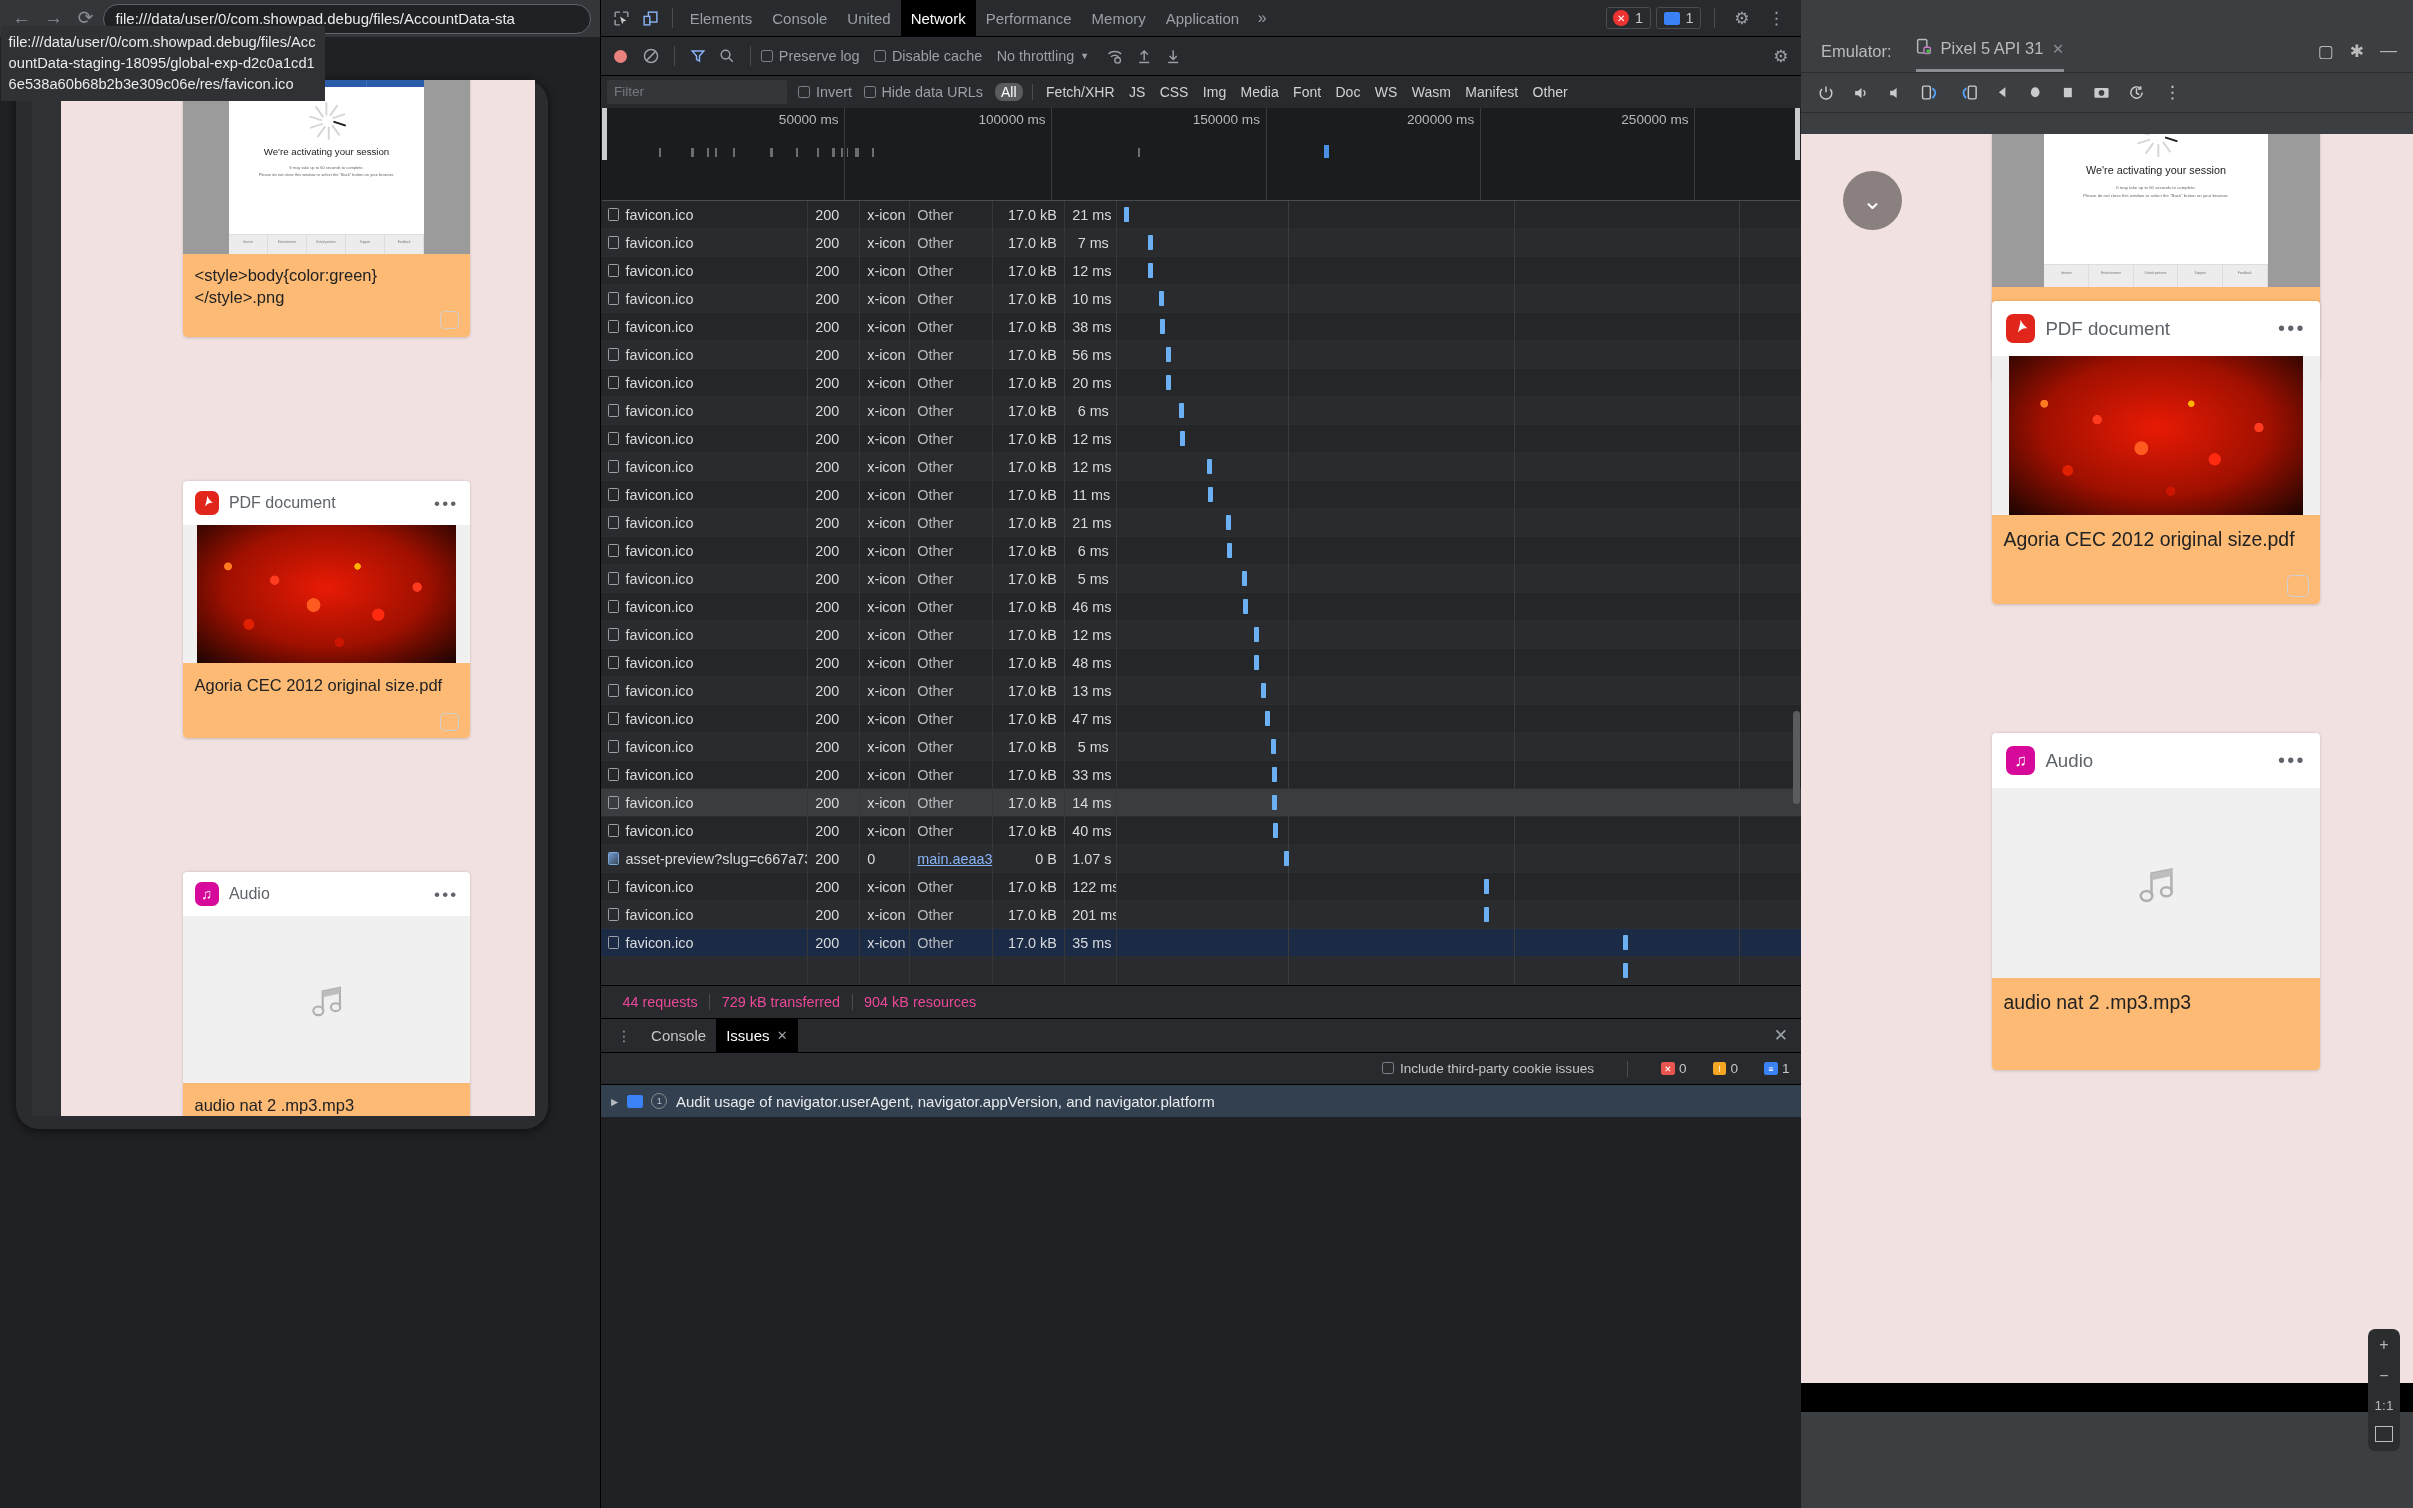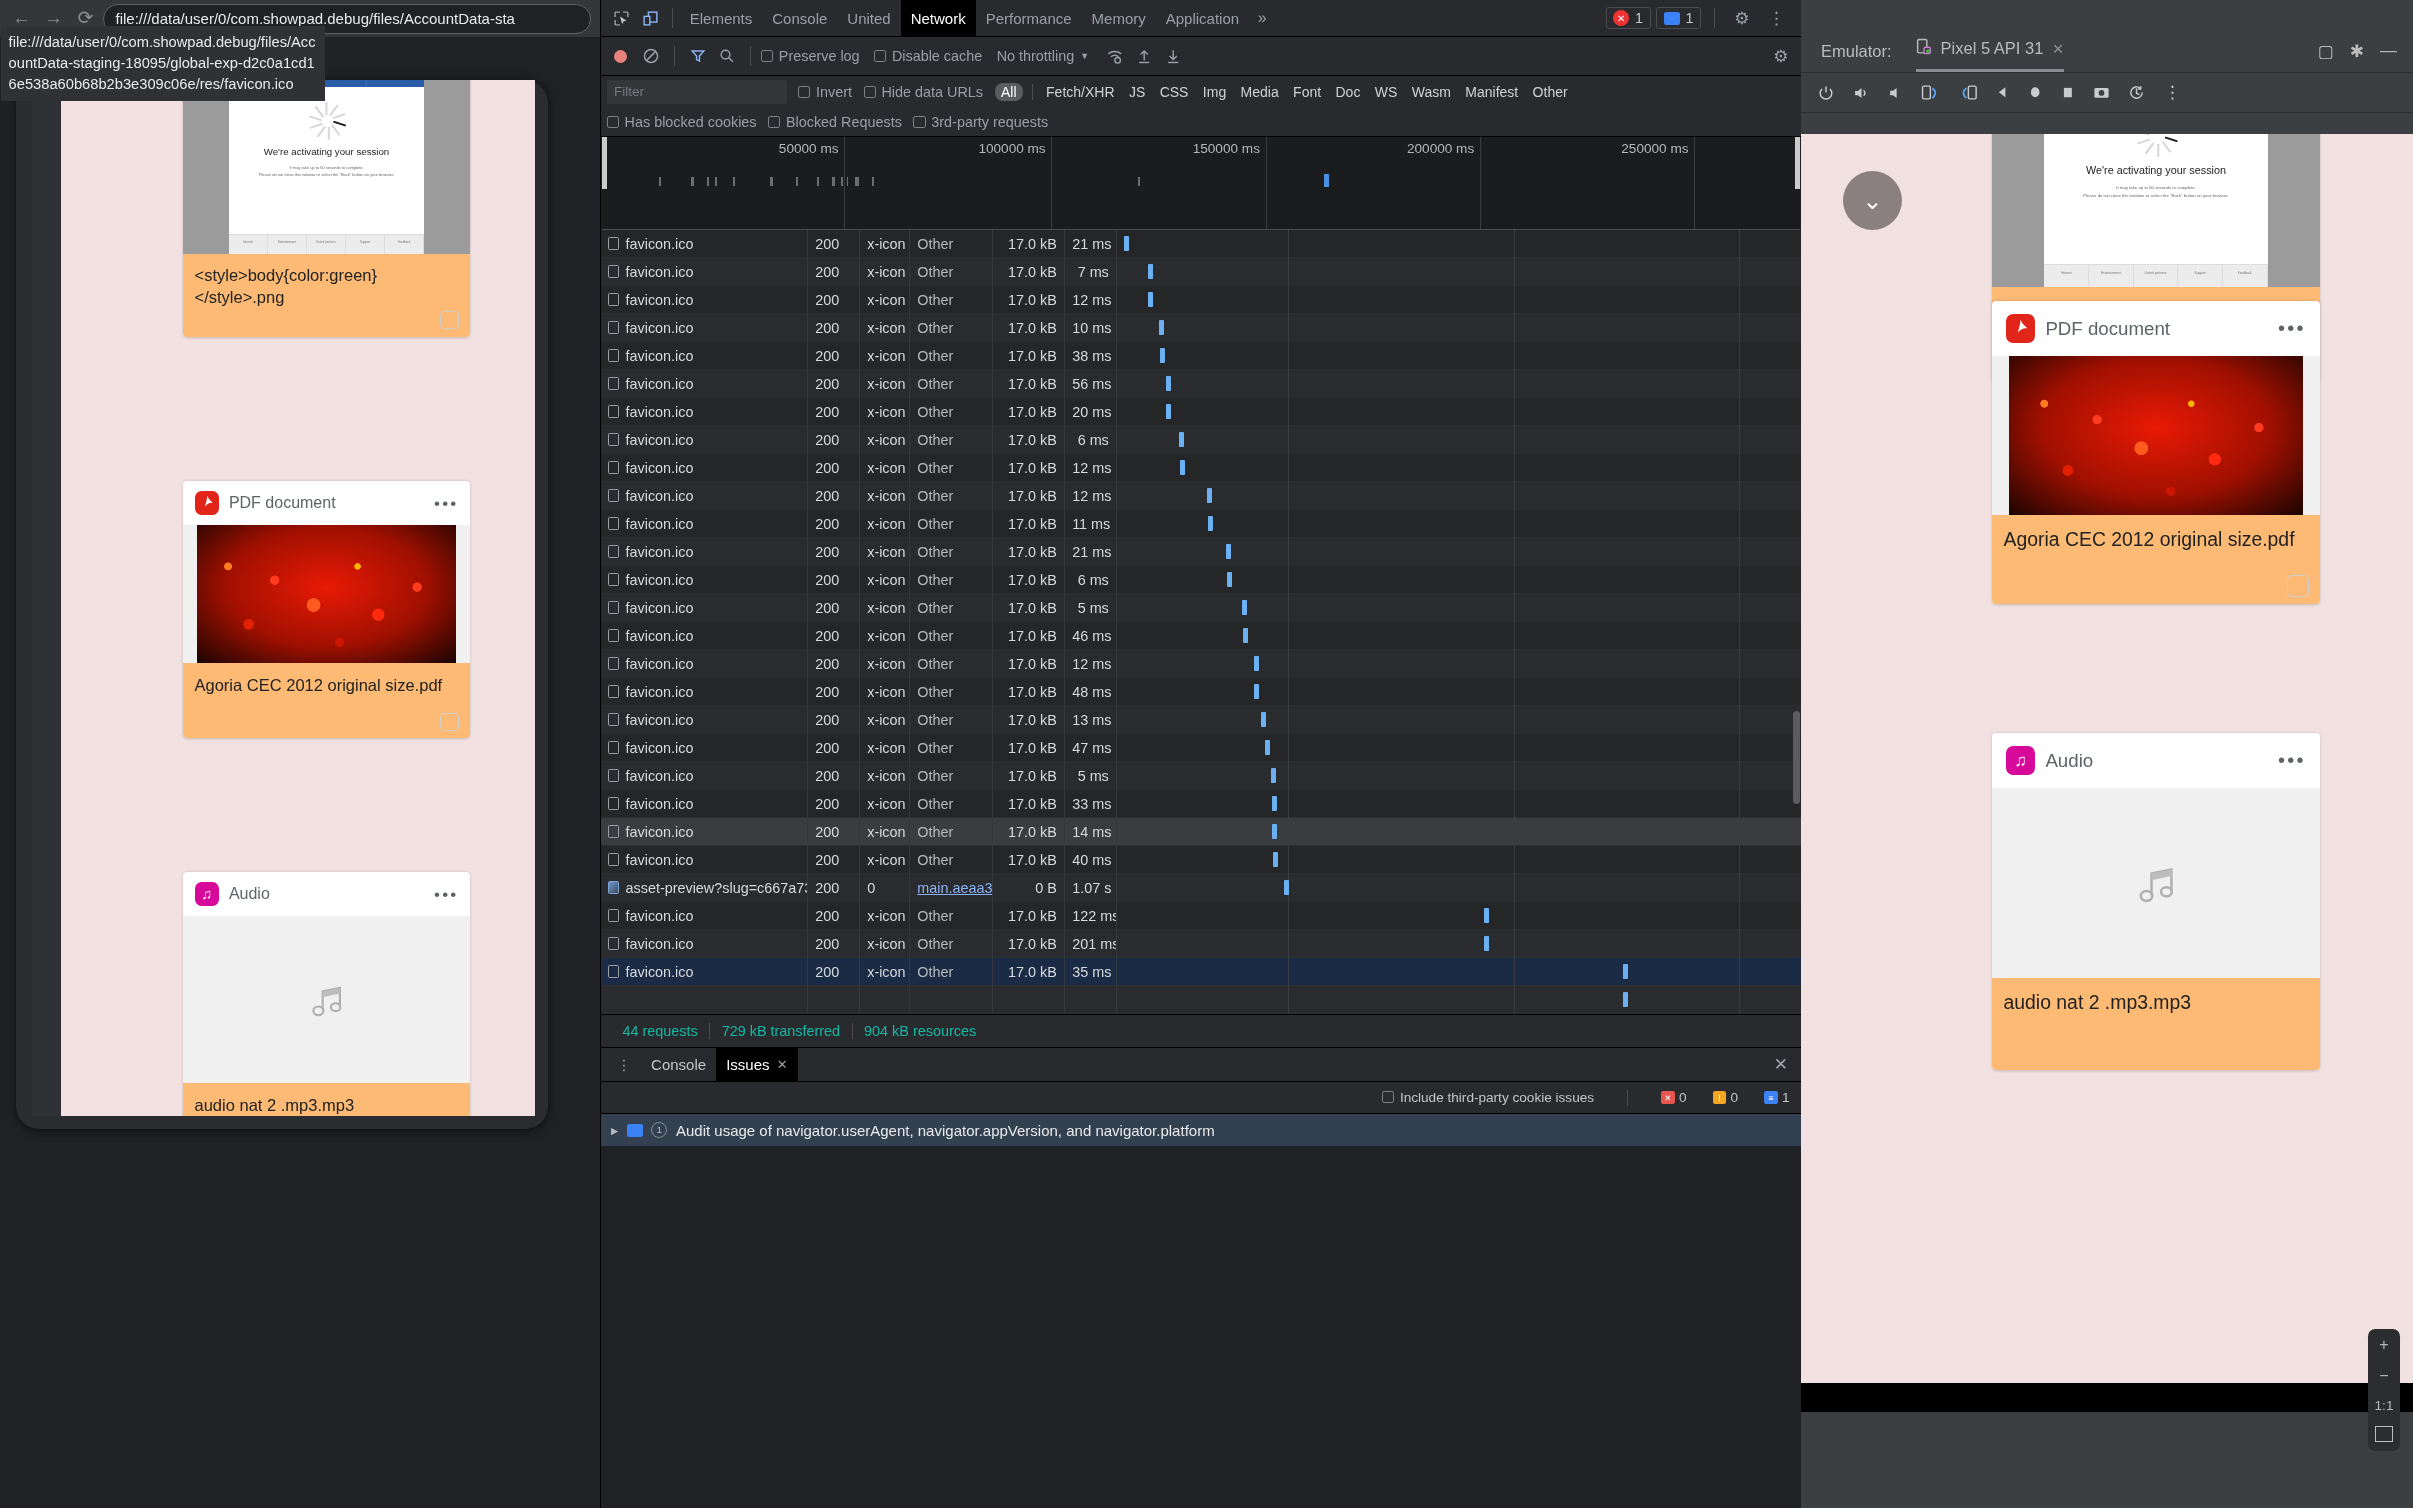--- a/index.html
+++ b/index.html
@@ -120,21 +120,21 @@
   .c-type { width:50px; }
   .c-init { width:83px; color:#b7babd !important;}
   .c-init a { color:#8ab4f8; text-decoration:underline;}
   .c-size { width:72px; text-align:right;}
   .c-time { width:52px; text-align:right;}
   .c-wf { flex:1; position:relative; border-right:none !important;}
   .wfbar { position:absolute; top:6.5px; width:5px; height:15px; background:#6ab0f3; border-radius:0.7px;}
   .wfdiv { position:absolute; top:0; bottom:0; width:0.7px; background:#3a3c3f;}
 
   .summary { height:33px; display:flex; align-items:center; background:#282a2d; border-top:0.7px solid #000; padding-left:10px; gap:0;}
-  .summary span { color:#14b8a6; font-size:14.4px; padding:0 11.5px; border-right:0.7px solid #4a4c50;}
+  .summary span { color:#ec4899; font-size:14.4px; padding:0 11.5px; border-right:0.7px solid #4a4c50;}
   .summary span:last-child { border-right:none; }
 
   
   .drawer { background:#282a2d; border-top:0.7px solid #000;}
   .dr-tabs { height:34px; display:flex; align-items:center; padding-left:5.7px; border-bottom:0.7px solid #000;}
   .dr-kebab { color:#9aa0a6; font-size:14.4px; padding:0 10px;}
   .dr-tab { color:#c3c6c9; font-size:15px; padding:0 10px; height:34px; display:flex; align-items:center; gap:7.2px;}
   .dr-tab.active { background:#000; color:#fff;}
   .dr-x { color:#9aa0a6; font-size:13px;}
   .dr-close { margin-left:auto; color:#9aa0a6; font-size:17px; padding-right:13px;}
@@ -387,31 +387,20 @@
       <div class="ftype">Img</div>
       <div class="ftype">Media</div>
       <div class="ftype">Font</div>
       <div class="ftype">Doc</div>
       <div class="ftype">WS</div>
       <div class="ftype">Wasm</div>
       <div class="ftype">Manifest</div>
       <div class="ftype">Other</div>
     </div>
 
-    <div class="dt-filter2">
-      <label class="tb-lab">
-        <span class="cb"></span><span>Has blocked cookies</span>
-      </label>
-      <label class="tb-lab">
-        <span class="cb"></span><span>Blocked Requests</span>
-      </label>
-      <label class="tb-lab">
-        <span class="cb"></span><span>3rd-party requests</span>
-      </label>
-    </div>
 
     <div class="overview">
       <div class="ov-edge" style="left:0"></div>
       <div class="ov-edge" style="right:0"></div>
       <div class="ov-div" style="left:20.2%"></div>
       <div class="ov-div" style="left:37.5%"></div>
       <div class="ov-div" style="left:55.4%"></div>
       <div class="ov-div" style="left:73.3%"></div>
       <div class="ov-div" style="left:91.2%"></div>
       <div class="ov-label" style="left:20.2%">50000 ms</div>

